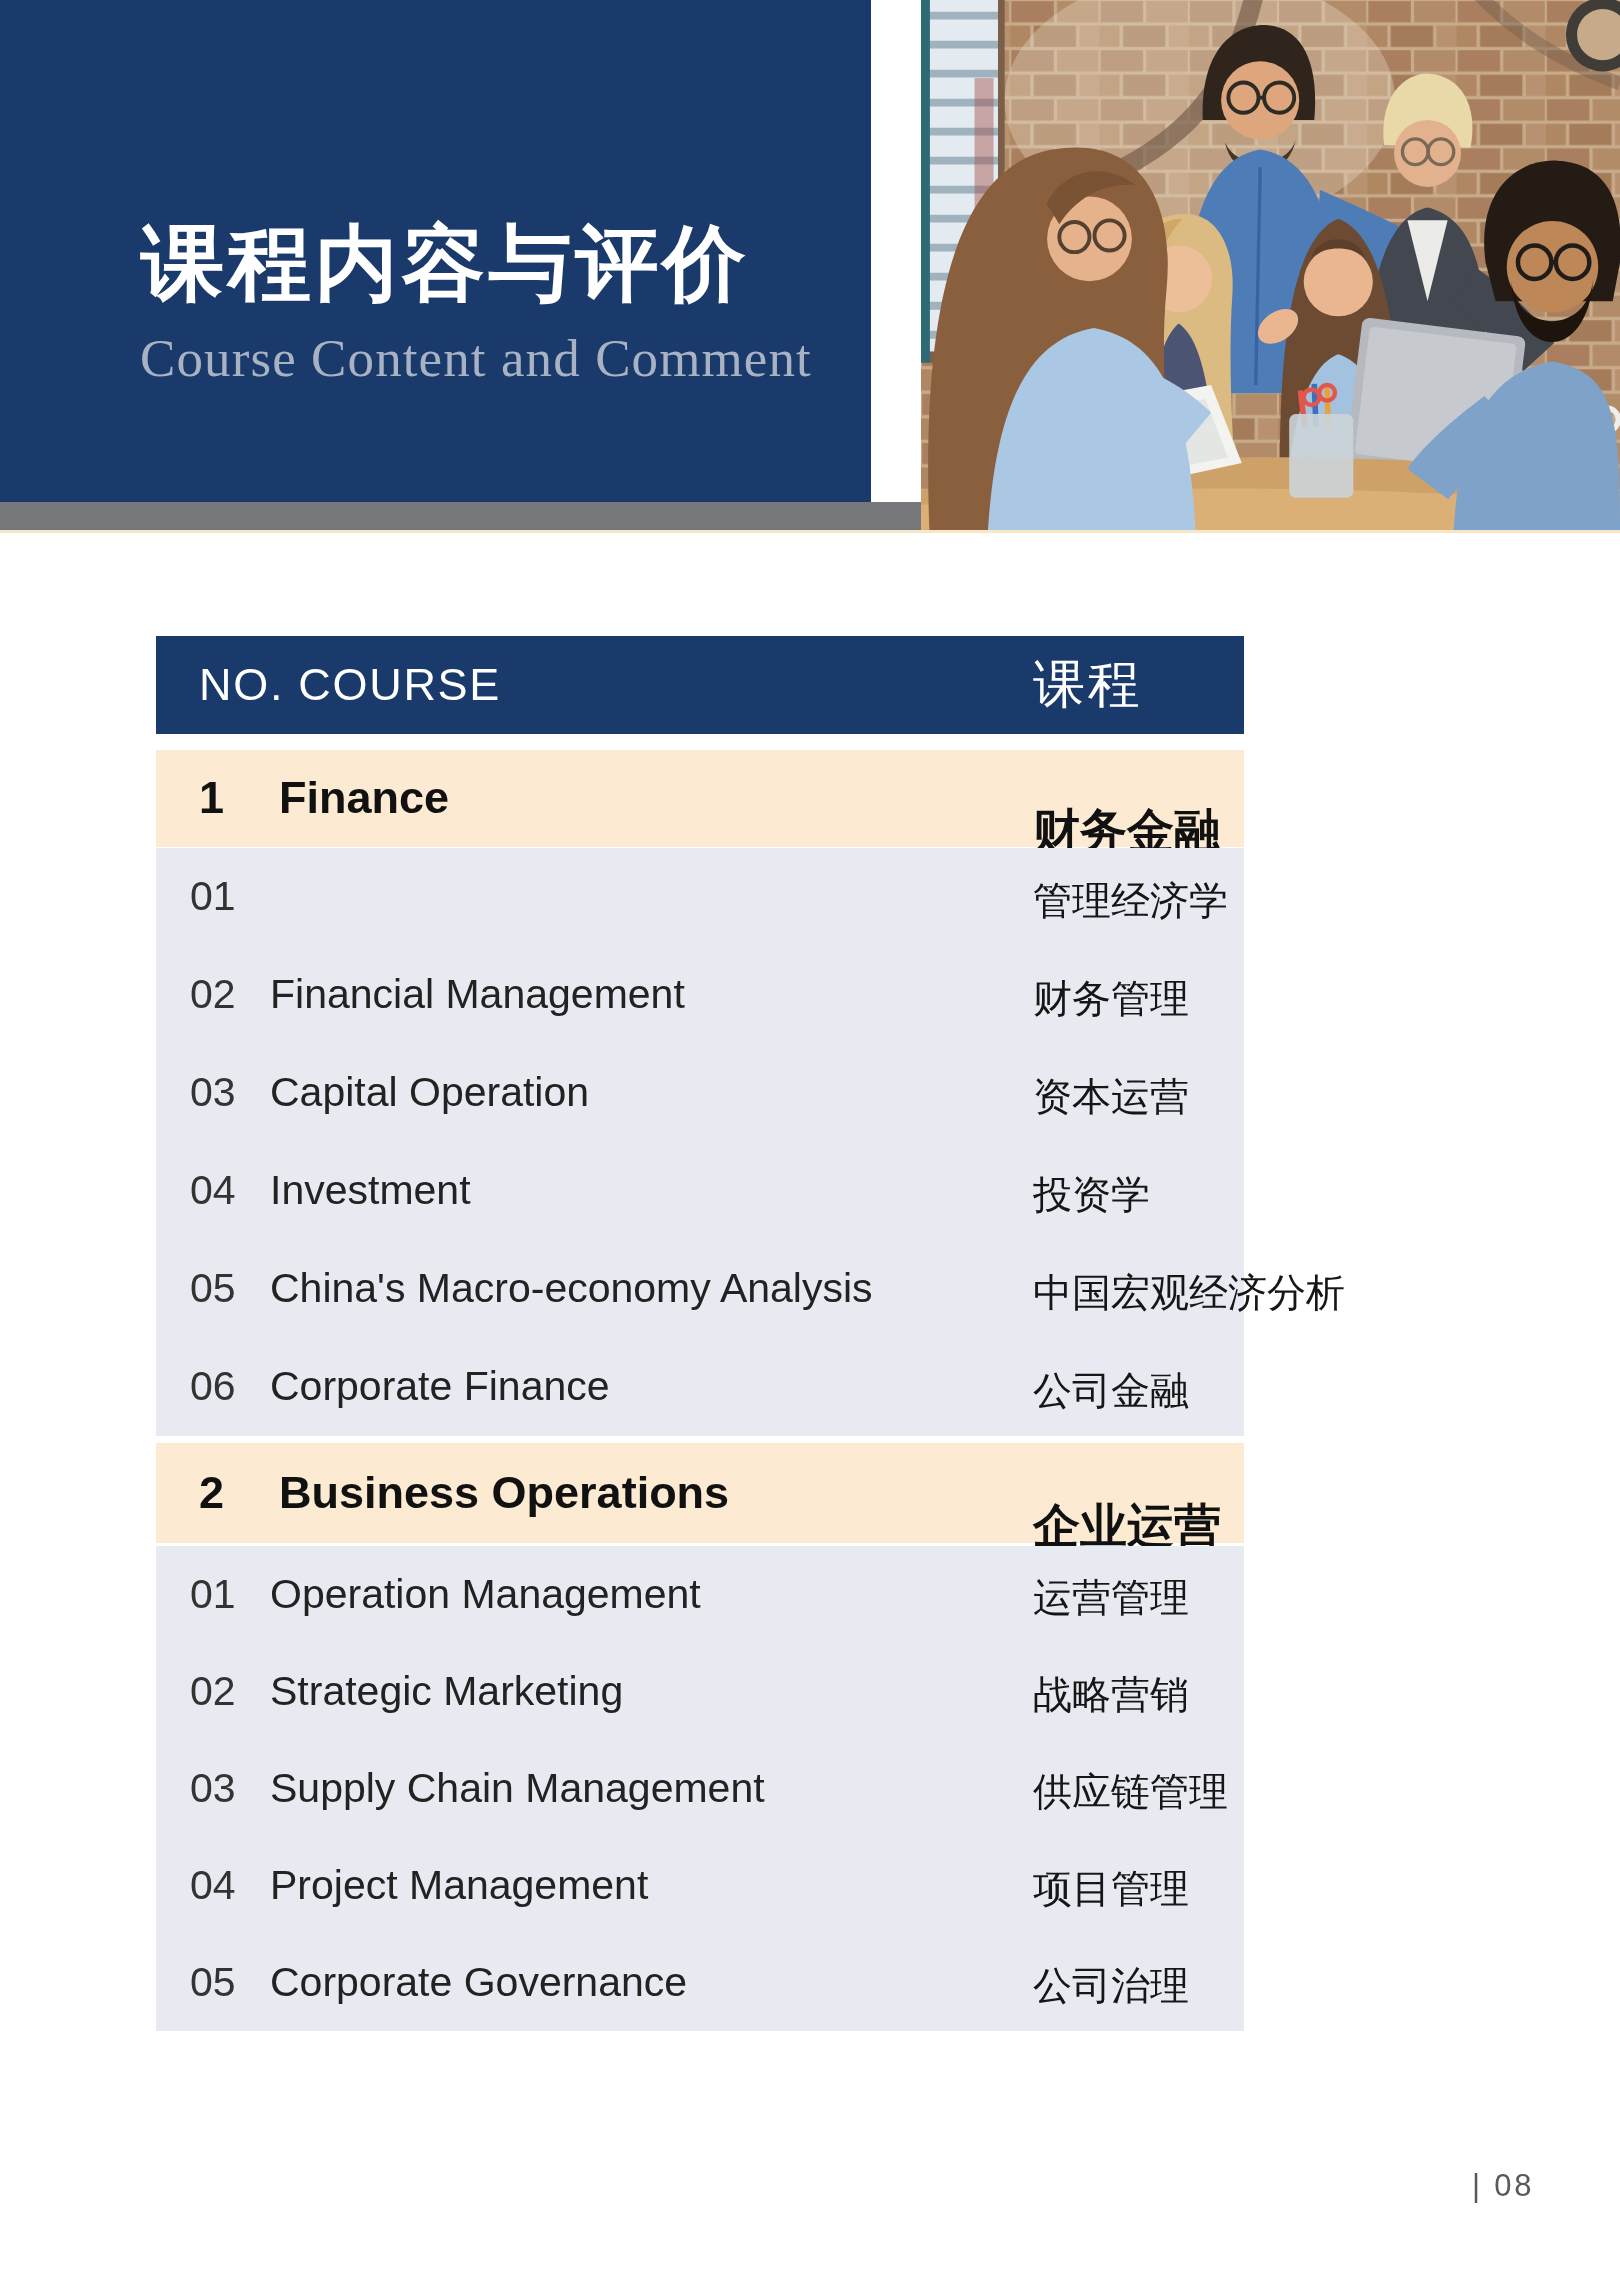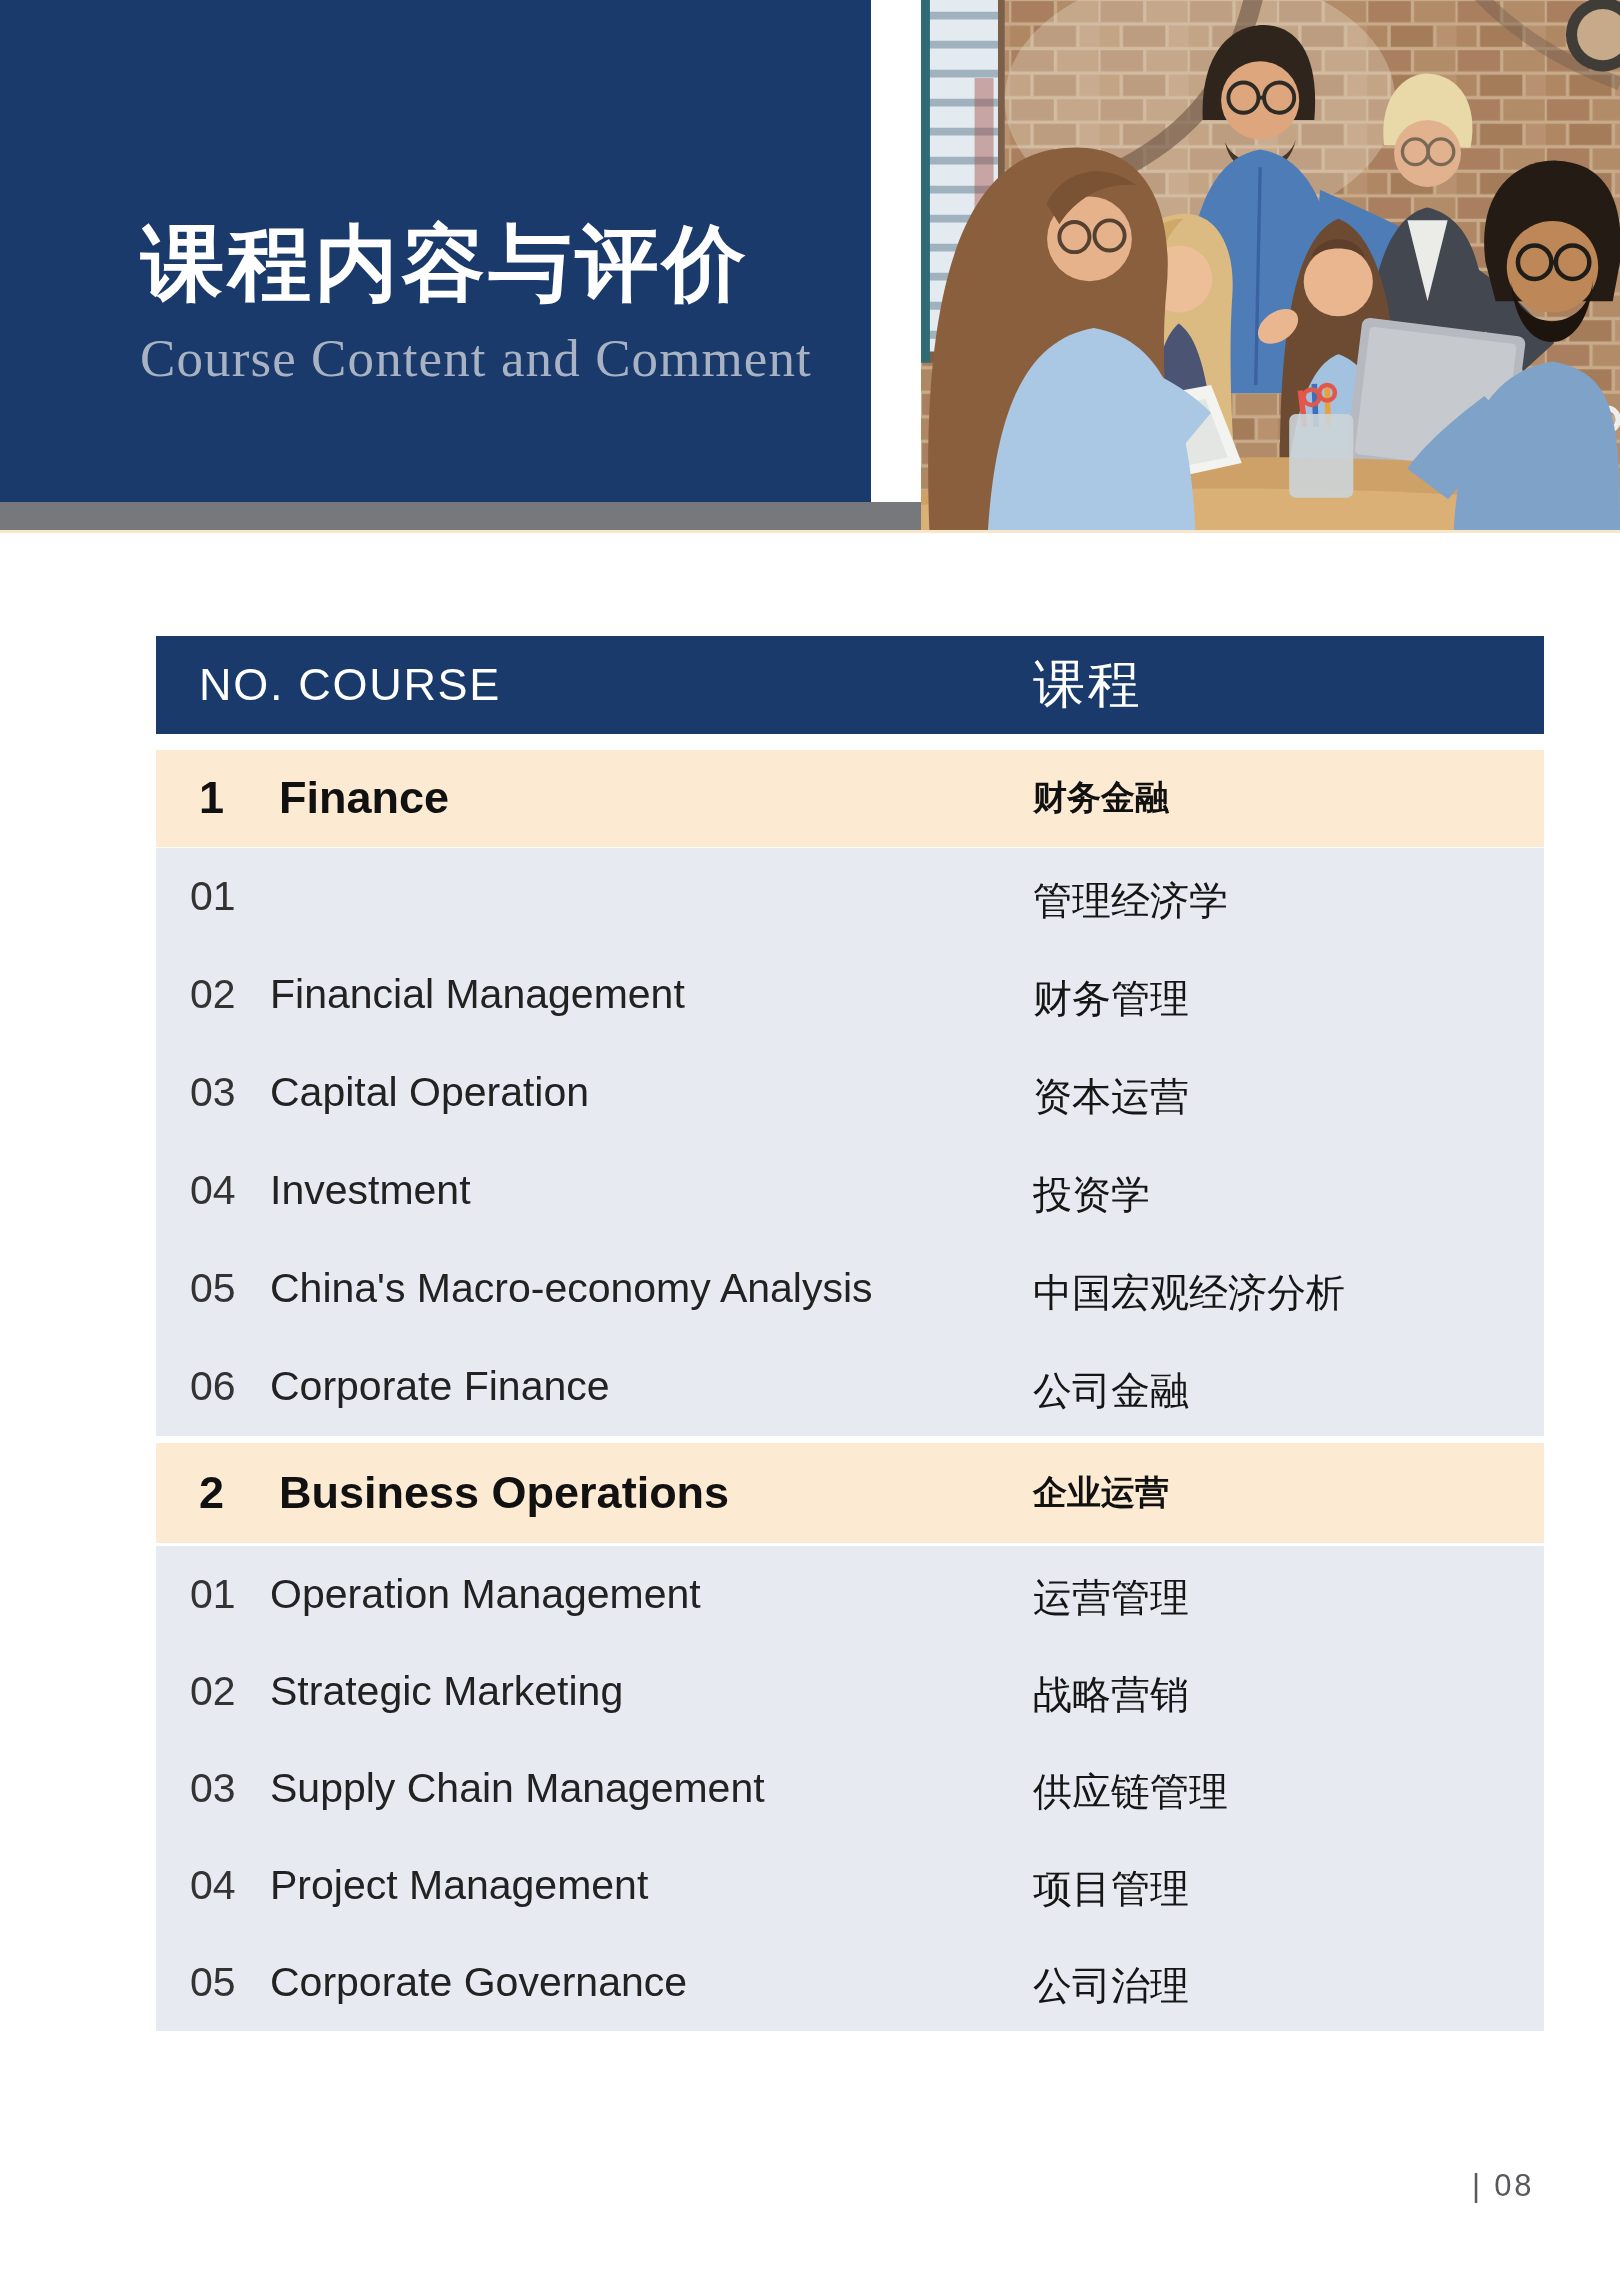--- a/index.html
+++ b/index.html
@@ -18,31 +18,31 @@
     color:#a8b2c2; line-height:1.1; white-space:nowrap;
     font-family:"Liberation Serif","DejaVu Serif",serif;
     text-align:right;
   }
   .gray-bar { position:absolute; left:0; top:502px; width:921px; height:28px; background:#76787b; }
   .cream-line { position:absolute; left:0; top:530px; width:1620px; height:3.3px; background:#f8e6c8; }
   .photo { position:absolute; left:921px; top:0; width:699px; height:530px; }
   .photo svg { display:block; }
 
   
-  .table { position:absolute; left:156px; top:636px; width:1388px; }
+  .table { position:absolute; left:156px; top:636px; width:1088px; }
   .trow { position:relative; display:flex; align-items:center; width:100%; }
   .trow span { white-space:nowrap; }
   .thead { height:98px; background:#1a3a6b; color:#ffffff; font-size:45px; letter-spacing:1.7px; }
   .h-label { margin-left:43px; }
   .cn { position:absolute; left:877px; top:50%; transform:translateY(-50%); }
   .thead .cn { font-size:52px; letter-spacing:2.8px; }
   .sec { background:#fcead2; font-weight:700; font-size:45px; color:#111111; }
   .sec1 { height:97px; }
   .sec2 { height:100px; }
-  .sec .cn { font-size:34px; }
+  .sec .cn { font-size:47px;margin-top:33px; }
   .num { margin-left:43px; width:80px; flex:none; }
   .course { background:#e7eaf0; font-size:41px; color:#2b2b2b; }
   .s1 .course { height:98px; }
   .s2 .course { height:97px; }
   .course .num { color:#333333;margin-left:34px; }
   .course .en { color:#222222; }
   .course .cn { font-size:39px; color:#161616; transform:translateY(-42%); }
   .gap-a { height:15.6px; } .gap-b { height:1.1px; } .gap-c { height:7.8px; } .gap-d { height:2.2px; }
 
   

